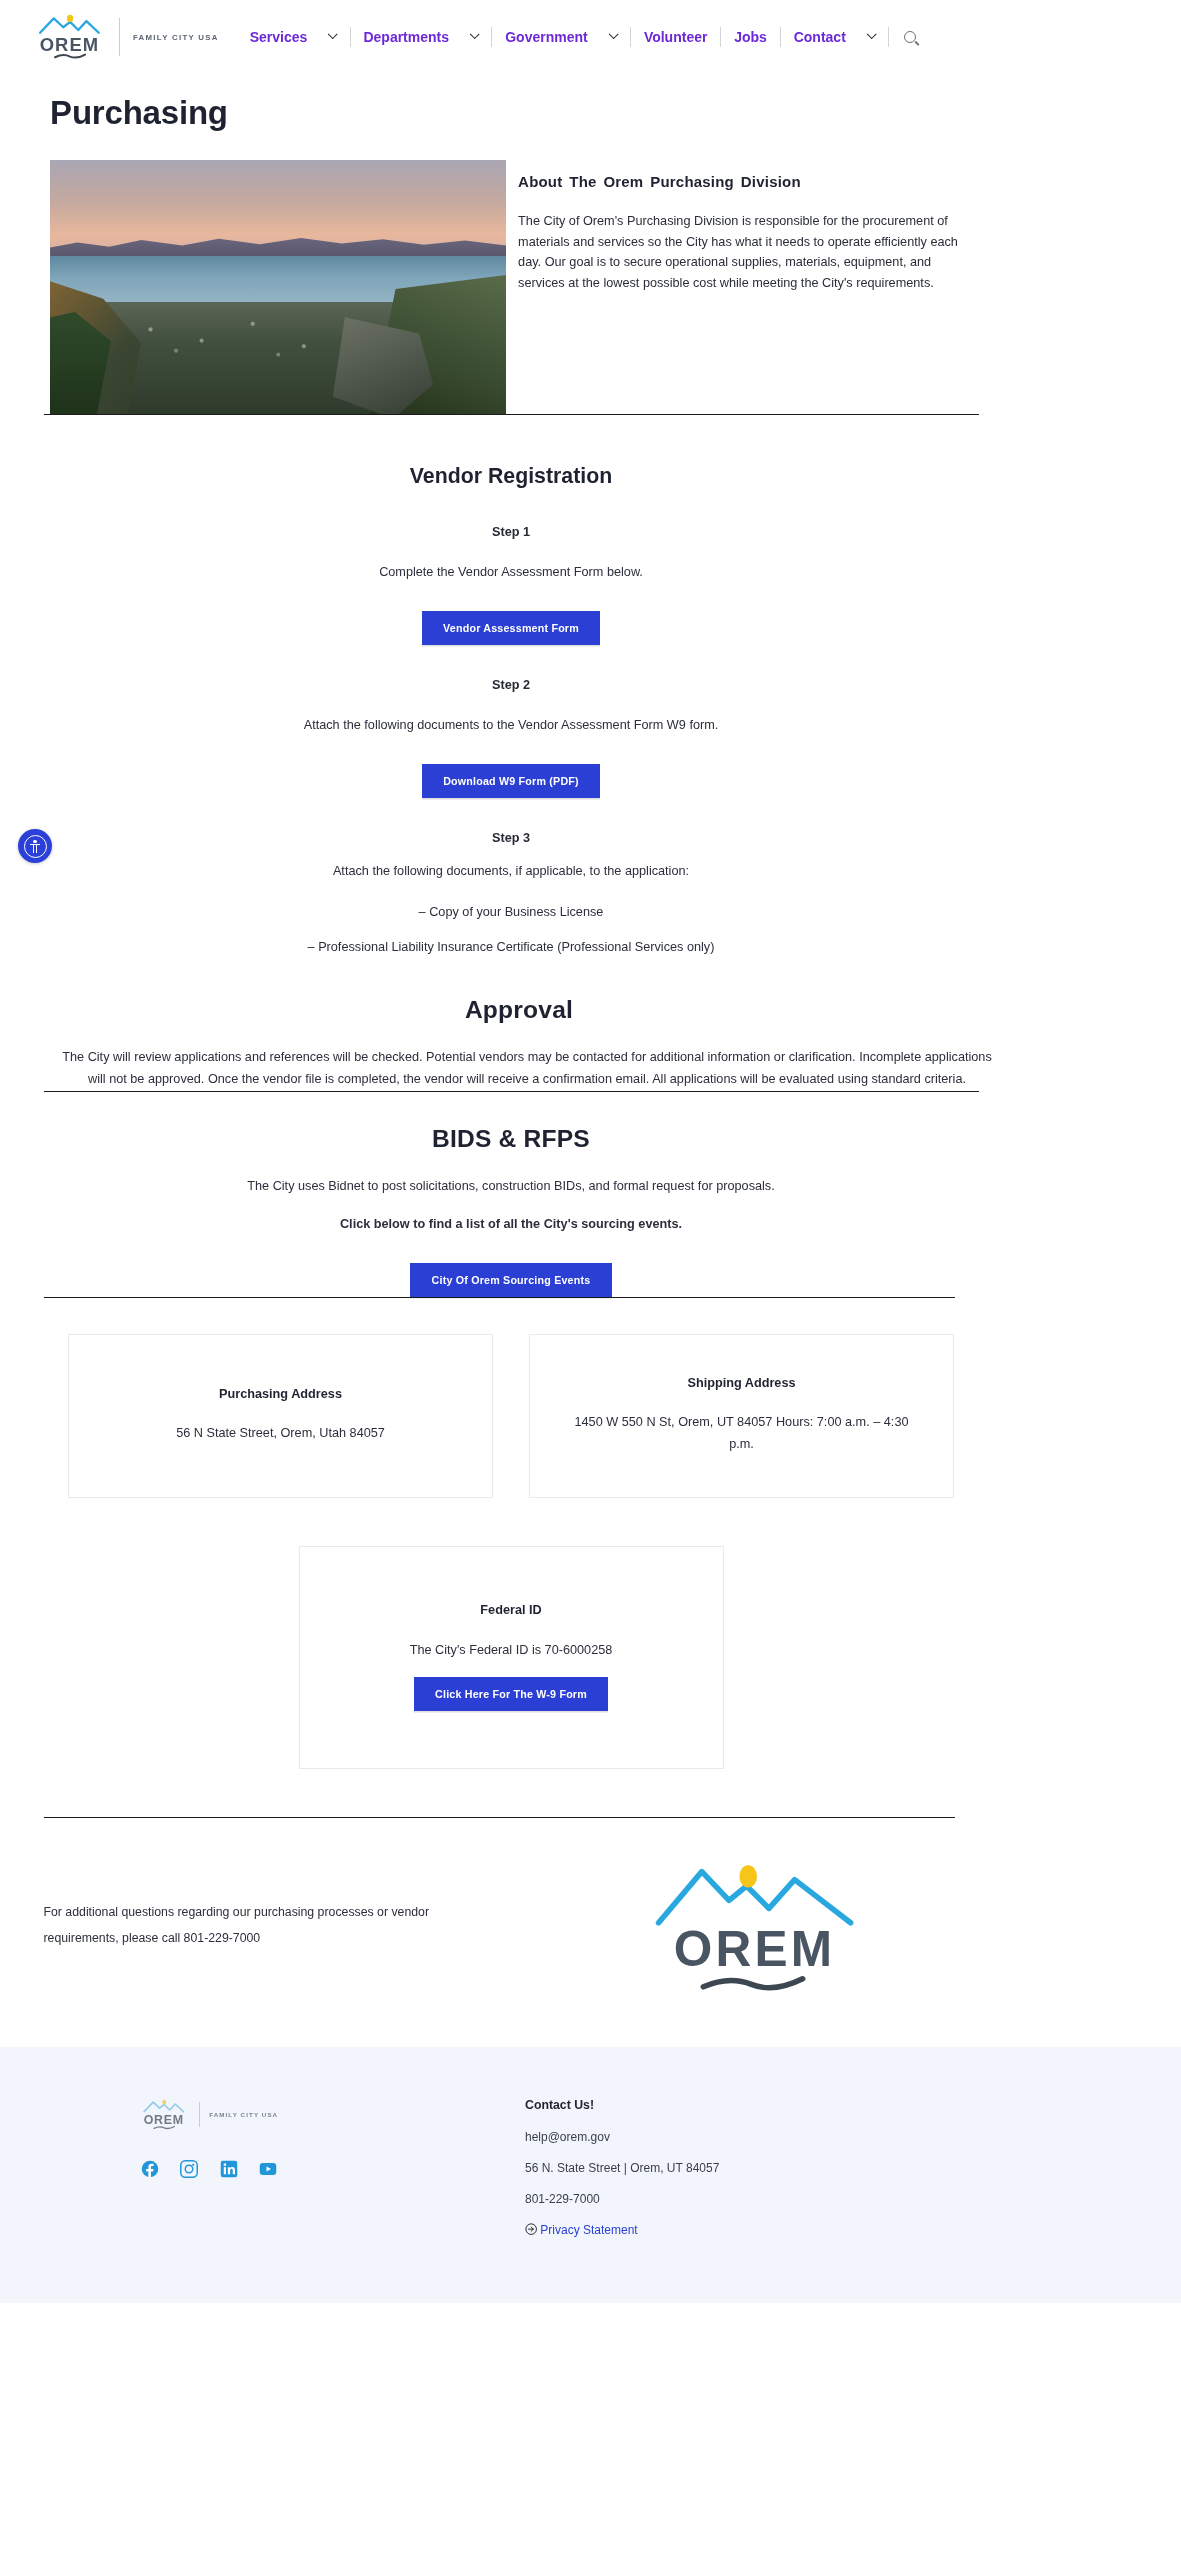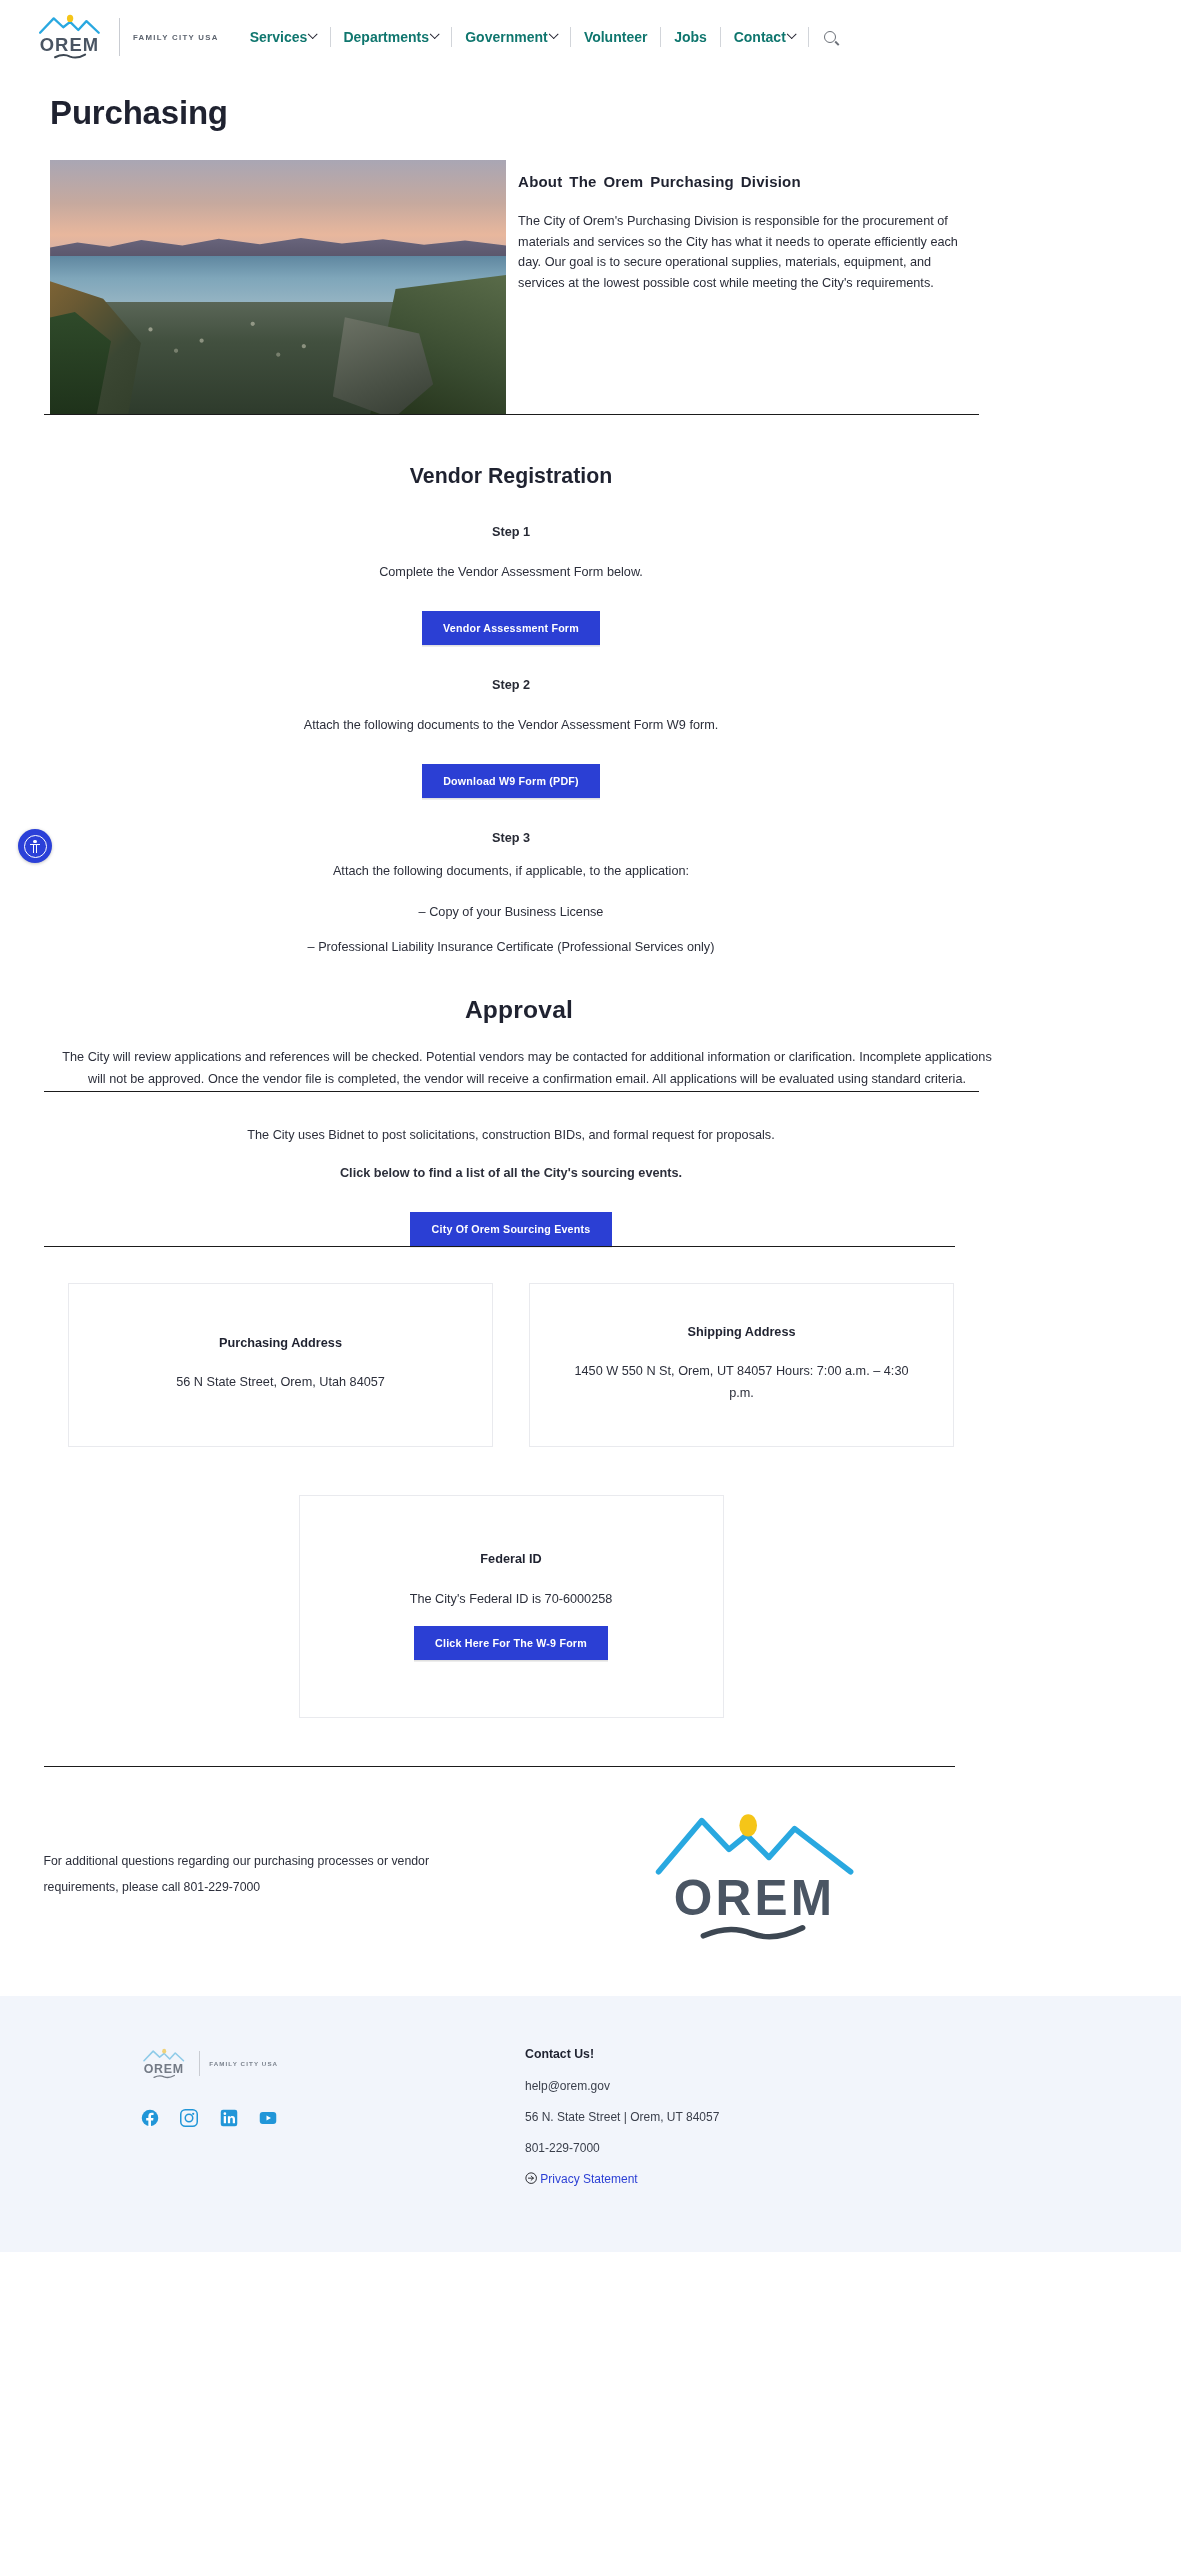--- a/index.html
+++ b/index.html
@@ -25,22 +25,22 @@
   }
   .brand { display:flex; align-items:center; gap:0; }
   .brand-mark { width:75px; height:51px; display:block; }
   .brand-sep { width:0.8px; height:38px; background:#c9ccd2; margin:0 13px 0 8.2px; }
   .brand-tag {
     font-size:7.8px; letter-spacing:1.3px; font-weight:700;
     color:#5d646f; white-space:nowrap;
   }
   .mainnav { display:flex; align-items:center; margin-left:18px; }
   .navitem {
-    display:flex; align-items:center; gap:2px;
-    font-size:14px; font-weight:700; color:#0f766e;
+    display:flex; align-items:center; gap:22px;
+    font-size:14px; font-weight:700; color:#6d28d9;
     padding:0 13px; white-space:nowrap; cursor:pointer;
   }
   .navdiv { width:0.8px; height:19.7px; background:#d2d5da; }
   .caret {
     width:7.4px; height:7.4px; border-right:1.6px solid #232330;
     border-bottom:1.6px solid #232330; transform:rotate(45deg) translate(-1.6px,-1.6px);
   }
   .searchbtn { padding:0 14.8px 0 14.8px; display:flex; align-items:center; cursor:pointer; }
   .mag { width:12.3px; height:12.3px; border:1.6px solid #6b7078; border-radius:50%; position:relative; }
   .mag::after {
@@ -293,20 +293,21 @@
     </section>
 
     <section class="mt46">
       <h2 class="sec-title-lg">Approval</h2>
       <p class="para para-wide mt28">The City will review applications and references will be checked. Potential vendors may be contacted for additional information or clarification. Incomplete applications will not be approved. Once the vendor file is completed, the vendor will receive a confirmation email. All applications will be evaluated using standard criteria.</p>
     </section>
 
     <hr class="rule rule-mid">
 
     <section class="mt40">
+      <h2 class="sec-title-lg">BIDS &amp; RFPS</h2>
       <p class="para mt28">The City uses Bidnet to post solicitations, construction BIDs, and formal request for proposals.</p>
       <p class="para mt20" style="font-weight:700;">Click below to find a list of all the City's sourcing events.</p>
       <a class="btn mt34">City Of Orem Sourcing Events</a>
     </section>
 
     <hr class="rule rule-narrow">
 
   </div>
 
   <div class="cards" style="margin-top:36px;">

